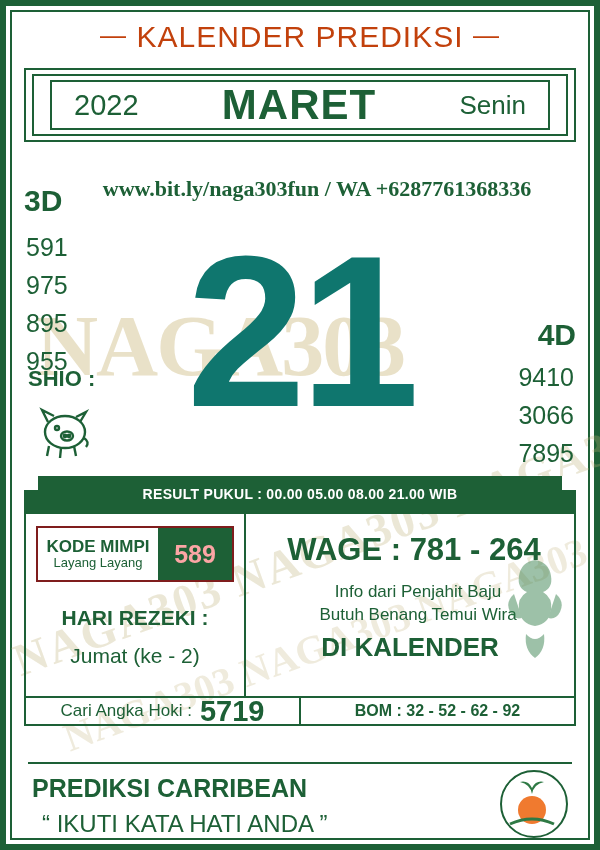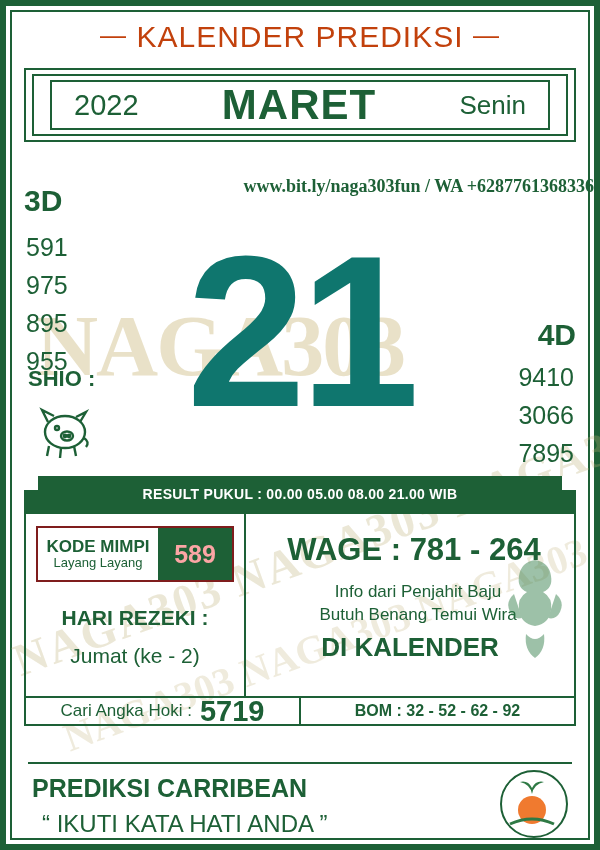--- a/index.html
+++ b/index.html
@@ -92,22 +92,22 @@
     padding:0 22px;
     box-sizing:border-box;
   }
   .year{font-size:29px;}
   .month{font-size:42px;font-weight:bold;letter-spacing:1px;}
   .day{font-size:26px;}
 
   
   .urlline{
     position:absolute;top:170px;left:0;right:0;
-    text-align:right;
-    font-size:18px;font-weight:bold;
+    text-align:center;
+    font-size:22px;font-weight:bold;
     font-family:"Liberation Serif", serif;
     padding-left:34px;
   }
   .lbl3d{
     position:absolute;top:178px;left:18px;
     font-size:30px;font-weight:bold;
   }
   .lbl4d{
     position:absolute;top:312px;right:18px;
     font-size:30px;font-weight:bold;

